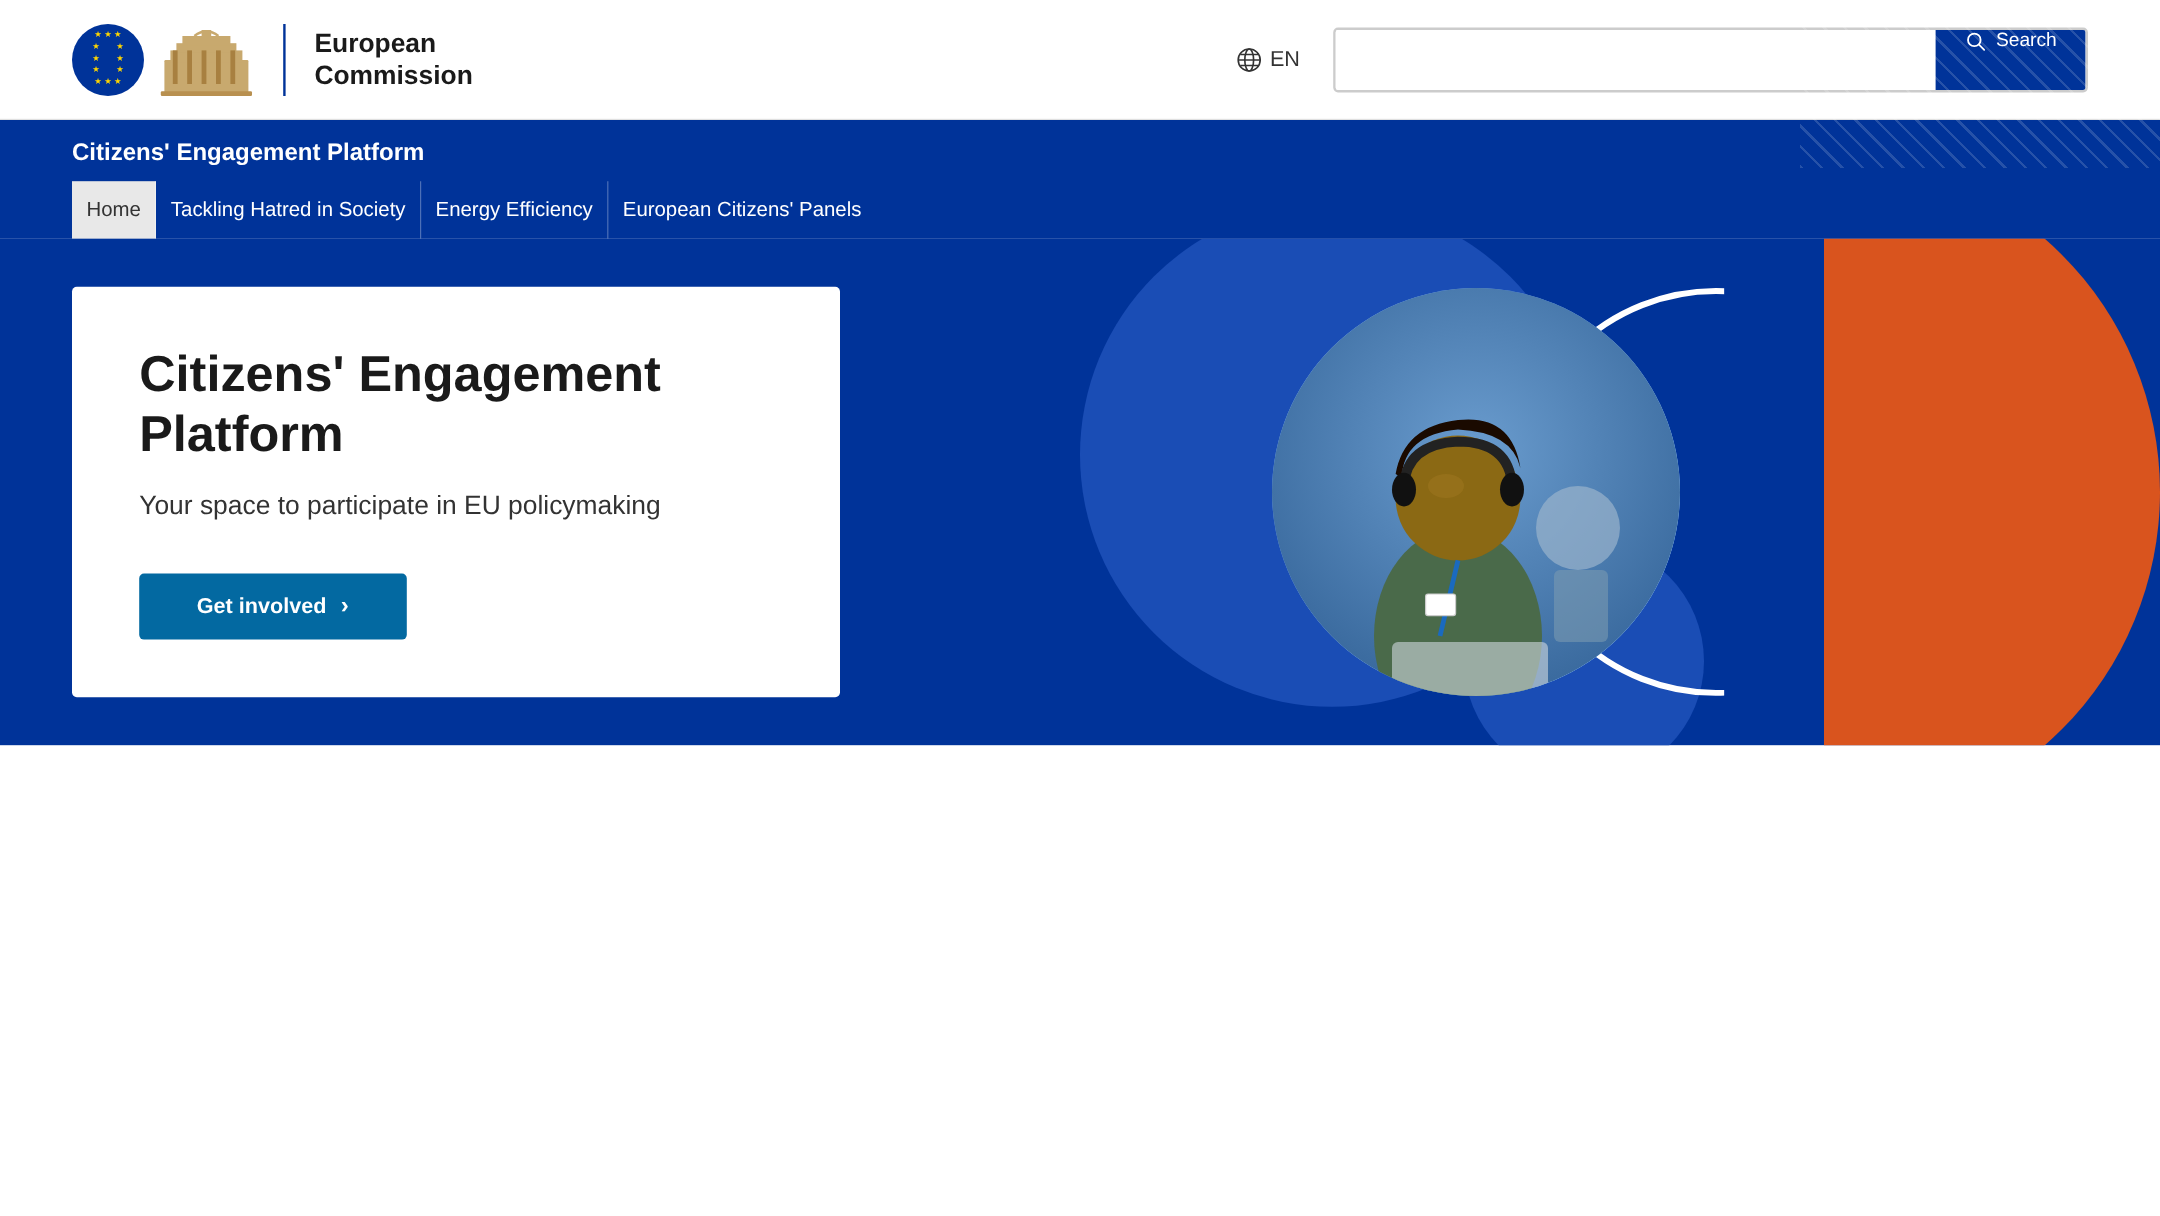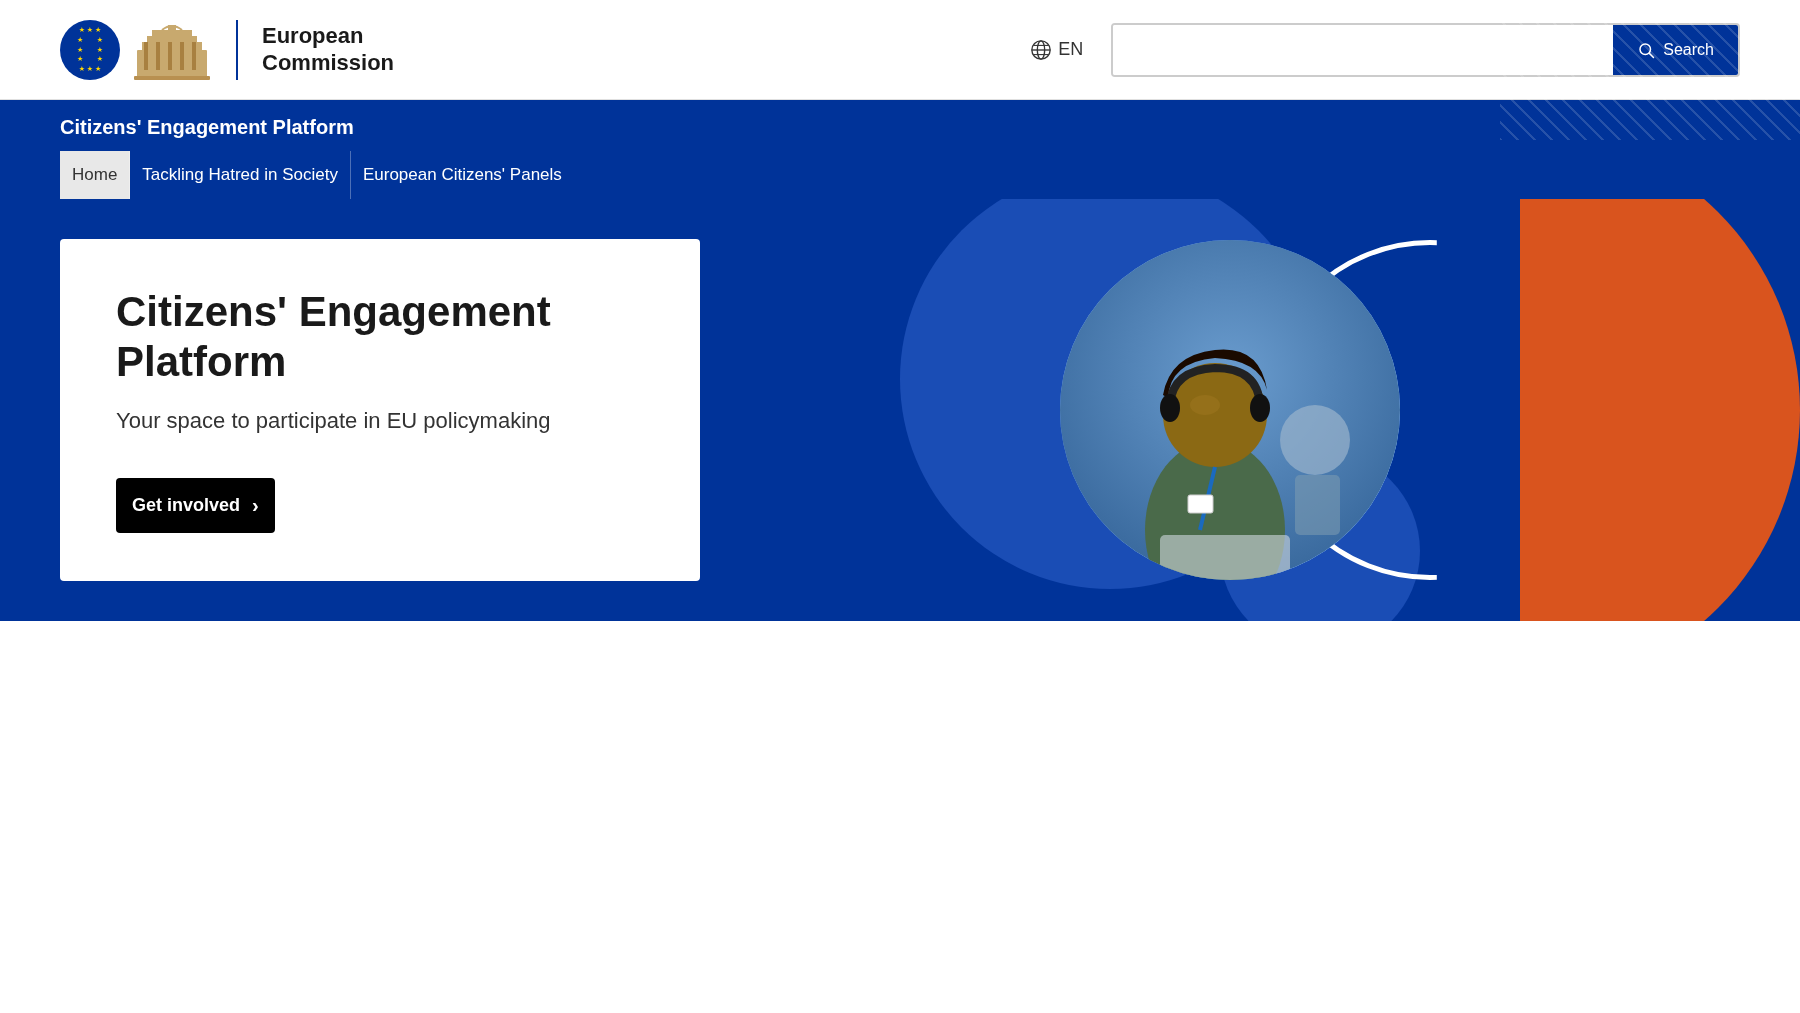--- a/index.html
+++ b/index.html
@@ -108,21 +108,21 @@
     }
 
     .search-button {
       background: #003399;
       color: #fff;
       border: none;
       height: 50px;
       padding: 0 24px;
       cursor: pointer;
       display: flex;
-      align-items: center;
+      align-items: flex-start;
       gap: 8px;
       font-size: 16px;
       font-weight: 500;
       white-space: nowrap;
     }
 
     
     .nav-bar {
       background: #003399;
       padding: 0 60px;
@@ -273,24 +273,24 @@
     }
 
     .hero-subtitle {
       font-size: 22px;
       color: #333;
       margin-bottom: 44px;
       font-weight: 400;
     }
 
     .get-involved-btn {
-      background: #000000;
+      background: #0369a1;
       color: #fff;
       border: none;
-      padding: 16px 16px;
+      padding: 16px 48px;
       font-size: 18px;
       font-weight: 600;
       cursor: pointer;
       border-radius: 4px;
       display: inline-flex;
       align-items: center;
       gap: 12px;
     }
 
     .chevron-right {
@@ -385,20 +385,21 @@
       </button>
     </div>
   </div>
 </header>
 
 <nav class="nav-bar">
   <div class="platform-title">Citizens' Engagement Platform</div>
   <div class="nav-menu">
     <div class="nav-item">Home</div>
     <div class="nav-item">Tackling Hatred in Society</div>
+    <div class="nav-item">Energy Efficiency</div>
     <div class="nav-item">European Citizens' Panels</div>
   </div>
 </nav>
 
 <section class="hero">
 
   <div class="circle-large-blue"></div>
   <div class="circle-medium-blue"></div>
   <div class="circle-small-orange"></div>
 

